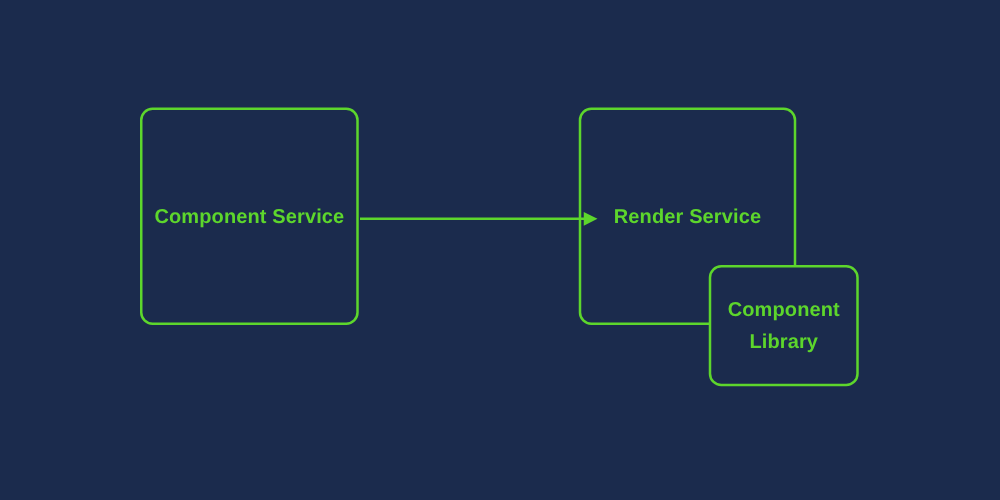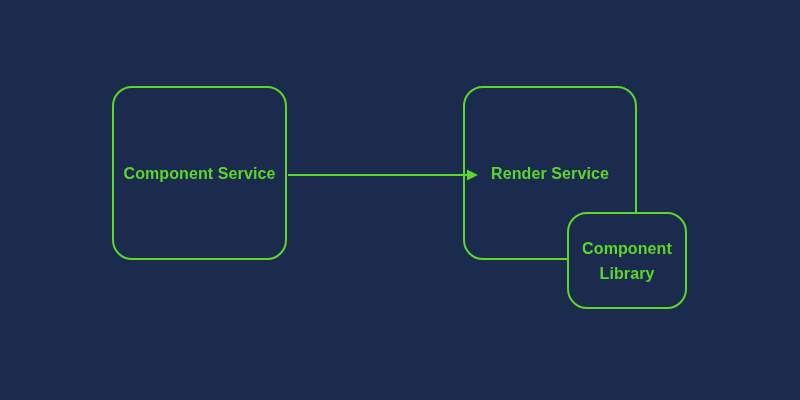--- a/index.html
+++ b/index.html
@@ -14,21 +14,21 @@
   body { background: var(--bg); position: relative; overflow: hidden; }
 
   .canvas {
     position: absolute; inset: 0;
     width: 800px; height: 400px;
   }
 
   .node {
     position: absolute;
     border: 2px solid var(--accent);
-    border-radius: 20px;
+    border-radius: 10px;
     display: flex;
     align-items: center;
     justify-content: center;
     text-align: center;
     color: var(--accent);
     font-size: 16px;
     font-weight: 700;
     letter-spacing: 0.1px;
     line-height: 25px;
   }

